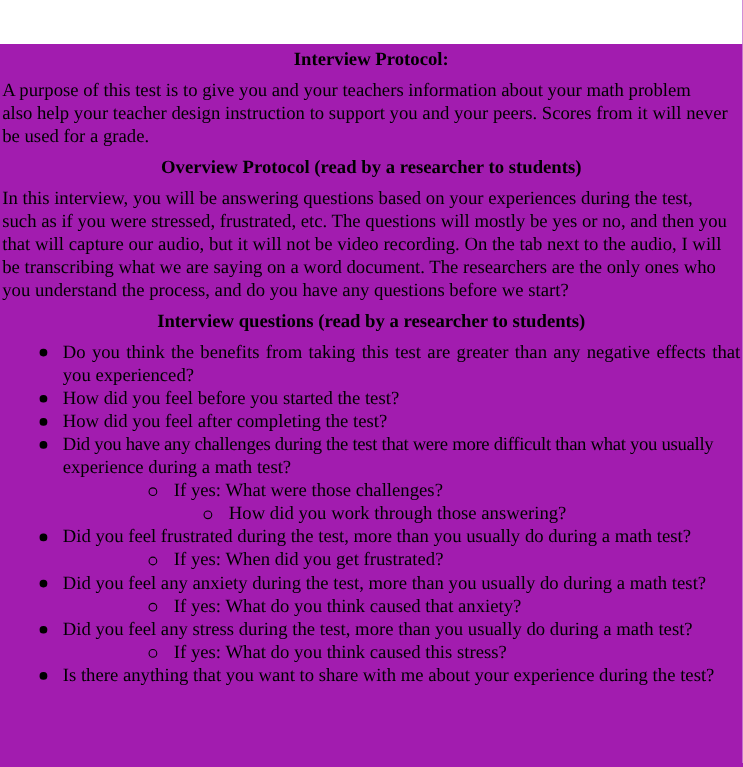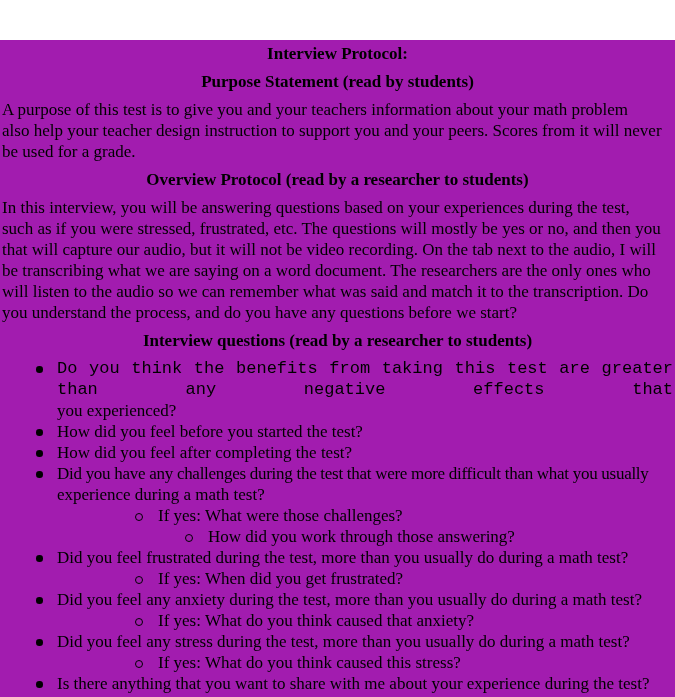--- a/index.html
+++ b/index.html
@@ -45,48 +45,45 @@
     border-radius: 50%;
     background: transparent;
   }
   .li.l2 .m2 { left: 133px; }
   .li.l3 .m2 { left: 183px; }
   
   .stretch {
     white-space: normal;
     text-align: justify;
     text-align-last: justify;
-    font-family: Liberation Mono, monospace;
   }
   
   .tight { letter-spacing: -0.28px; }
 </style>
 </head>
 <body>
 
 <div class="page">
 
   <div class="heading">Interview Protocol:</div>
 
-  <div class="heading">Purpose Statement (read by students)</div>
 
   <div class="para">
     <div class="tl">A purpose of this test is to give you and your teachers information about your math problem</div>
     <div class="tl">also help your teacher design instruction to support you and your peers. Scores from it will never</div>
     <div class="tl">be used for a grade.</div>
   </div>
 
   <div class="heading">Overview Protocol (read by a researcher to students)</div>
 
   <div class="para">
     <div class="tl">In this interview, you will be answering questions based on your experiences during the test,</div>
     <div class="tl">such as if you were stressed, frustrated, etc. The questions will mostly be yes or no, and then you</div>
     <div class="tl">that will capture our audio, but it will not be video recording. On the tab next to the audio, I will</div>
     <div class="tl">be transcribing what we are saying on a word document. The researchers are the only ones who</div>
-    <div class="tl">will listen to the audio so we can remember what was said and match it to the transcription. Do</div>
     <div class="tl">you understand the process, and do you have any questions before we start?</div>
   </div>
 
   <div class="heading">Interview questions (read by a researcher to students)</div>
 
   <div class="list">
 
     <div class="li l1">
       <span class="marker m1"></span>
       <div class="tl stretch">Do you think the benefits from taking this test are greater than any negative effects that</div>

